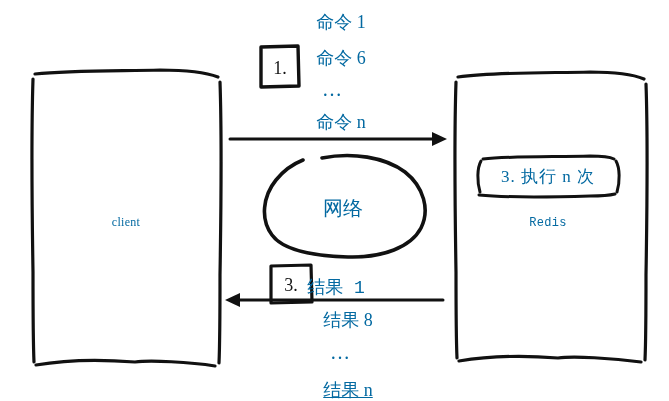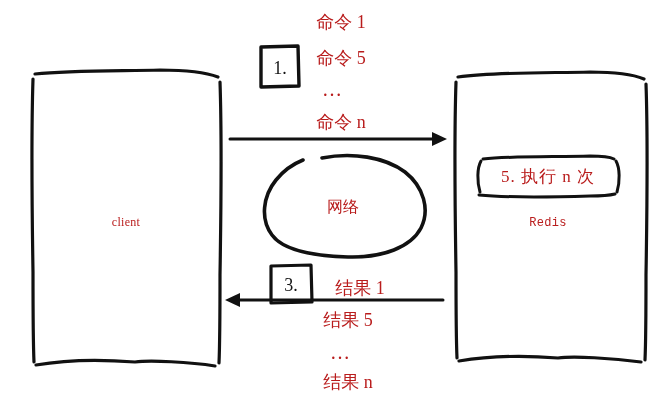--- a/index.html
+++ b/index.html
@@ -19,21 +19,21 @@
   #sketch-layer {
     position: absolute;
     left: 0;
     top: 0;
     width: 669px;
     height: 401px;
   }
   .lbl {
     position: absolute;
     white-space: nowrap;
-    color: #b91c1c;
+    color: #0369a1;
     line-height: 1;
     user-select: none;
   }
   .lbl-center {
     transform: translate(-50%, -50%);
   }
   .node-label {
     font-size: 12px;
     letter-spacing: 0.3px;
   }
@@ -43,22 +43,21 @@
   }
   .step-num {
     font-size: 18px;
     color: #141414;
   }
   .ellipsis-lbl {
     font-size: 20px;
     letter-spacing: 2px;
   }
   .blob-label {
-    font-size: 16px;
-    font-family: Liberation Mono, monospace;
+    font-size: 20px;
   }
   .inner-box-label {
     font-size: 17px;
     letter-spacing: 1px;
   }
   .watermark {
     position: absolute;
     font-size: 13px;
     color: #d2d2d2;
     letter-spacing: 0.6px;
@@ -119,31 +118,31 @@
         <path d="M240,293 L225,300 L240,307 Z" fill="#111111" stroke="none"></path>
       </g>
 
     </g>
   </svg>
 
   <div class="lbl lbl-center node-label" style="left:126px; top:222px;">client</div>
 
   <div class="lbl lbl-center node-label" style="left:548px; top:223px;font-family:Liberation Mono, monospace;">Redis</div>
 
-  <div class="lbl lbl-center cjk inner-box-label" style="left:548px; top:176px;">5. 执行 n 次</div>
+  <div class="lbl lbl-center cjk inner-box-label" style="left:548px; top:176px;">3. 执行 n 次</div>
 
   <div class="lbl lbl-center cjk blob-label" style="left:343px; top:208px;">网络</div>
 
   <div class="lbl lbl-center step-num" style="left:280px; top:68px;">1.</div>
   <div class="lbl lbl-center step-num" style="left:291px; top:285px;">3.</div>
 
   <div class="lbl lbl-center cjk" style="left:341px; top:22px;">命令 1</div>
-  <div class="lbl lbl-center cjk" style="left:341px; top:58px;">命令 5</div>
+  <div class="lbl lbl-center cjk" style="left:341px; top:58px;">命令 6</div>
   <div class="lbl lbl-center ellipsis-lbl" style="left:333px; top:89px;">…</div>
   <div class="lbl lbl-center cjk" style="left:341px; top:122px;text-align:center;">命令 n</div>
 
-  <div class="lbl lbl-center cjk" style="left:360px; top:288px;">结果 1</div>
-  <div class="lbl lbl-center cjk" style="left:348px; top:320px;">结果 5</div>
+  <div class="lbl lbl-center cjk" style="left:336px; top:288px;font-family:Liberation Mono, monospace;">结果 1</div>
+  <div class="lbl lbl-center cjk" style="left:348px; top:320px;">结果 8</div>
   <div class="lbl lbl-center ellipsis-lbl" style="left:341px; top:352px;">…</div>
-  <div class="lbl lbl-center cjk" style="left:348px; top:382px;">结果 n</div>
+  <div class="lbl lbl-center cjk" style="left:348px; top:390px;text-decoration:underline;">结果 n</div>
 
 
 </div>
 
 </body></html>

